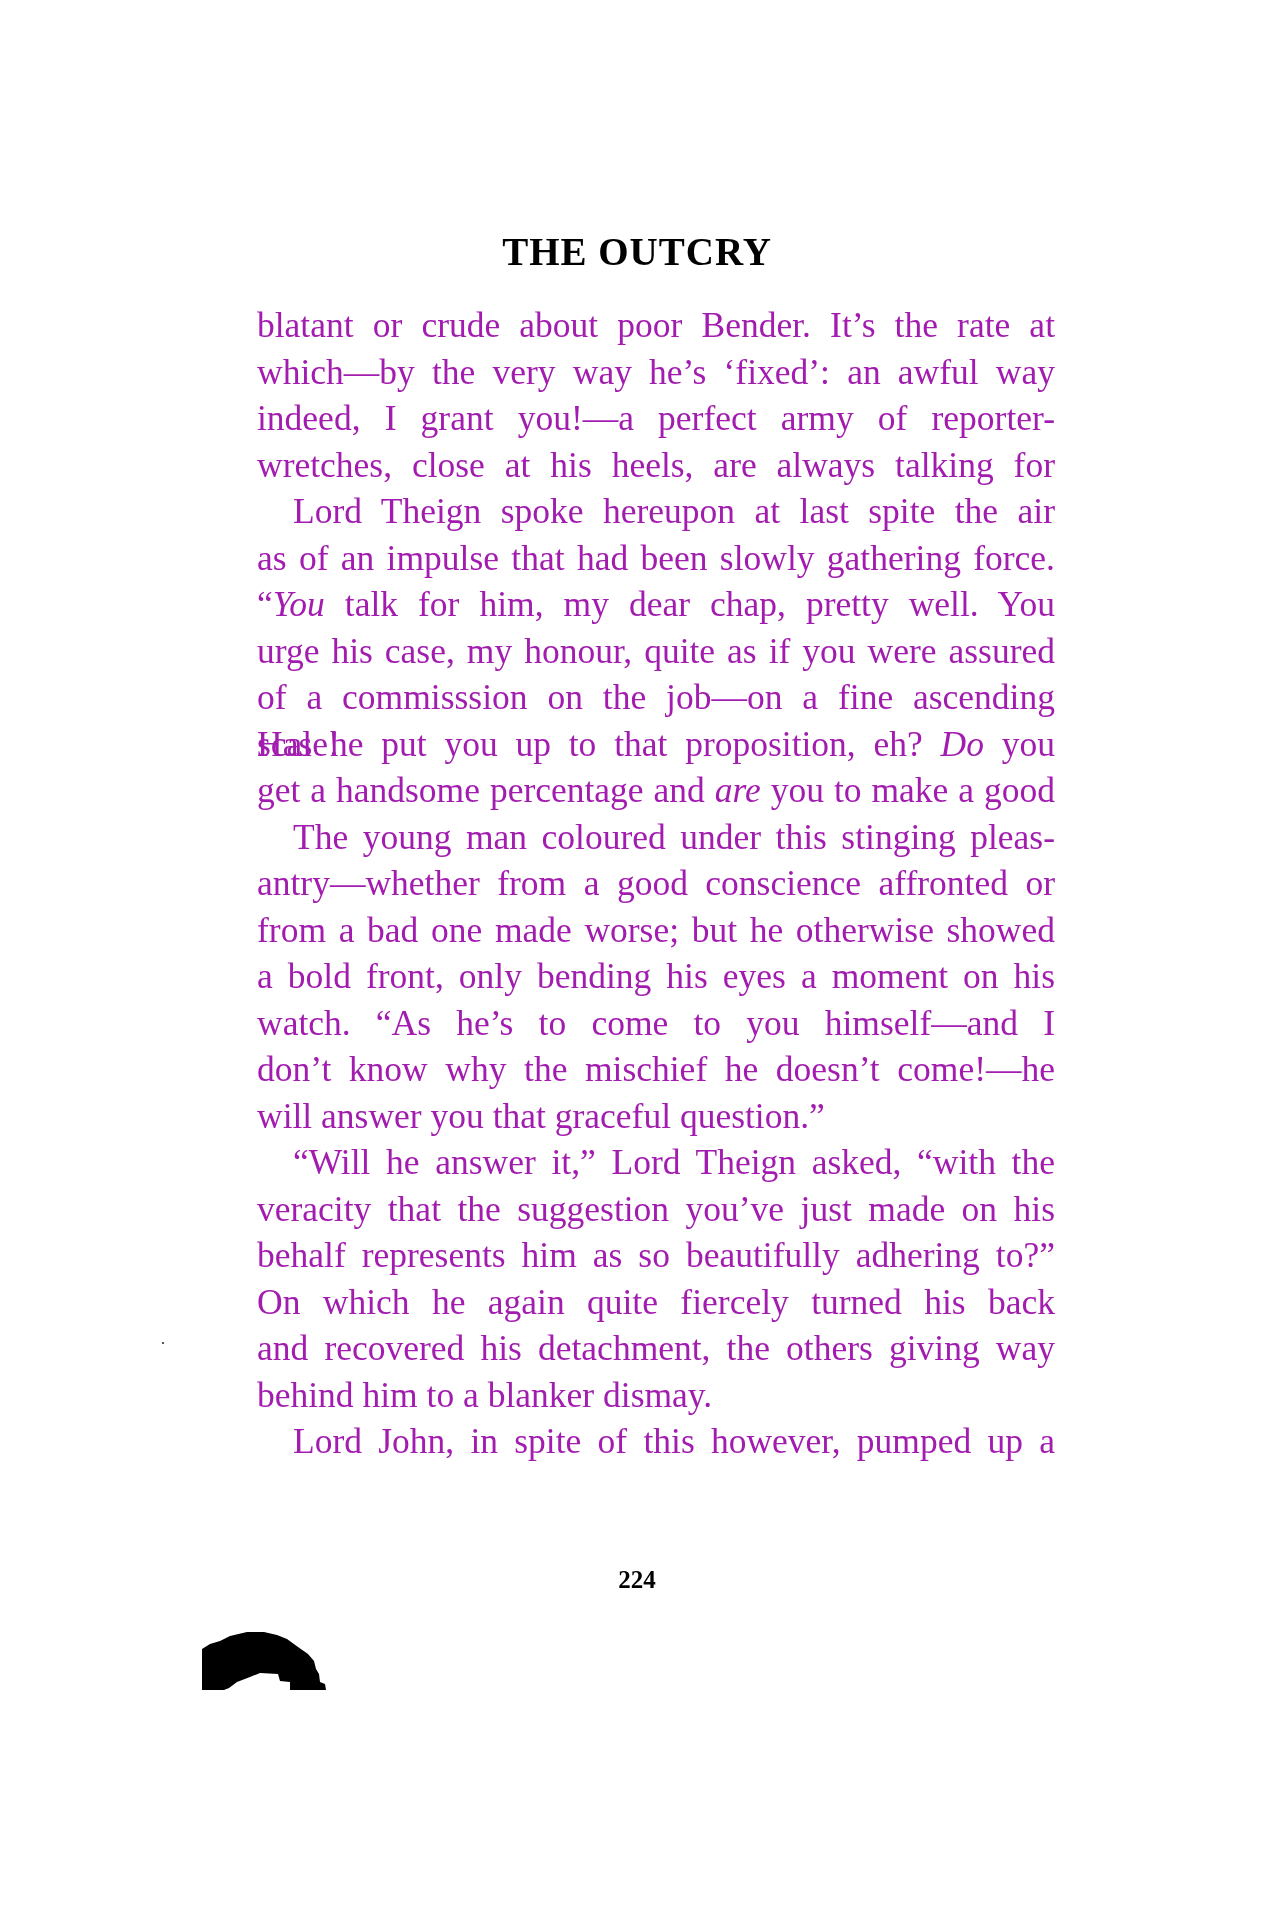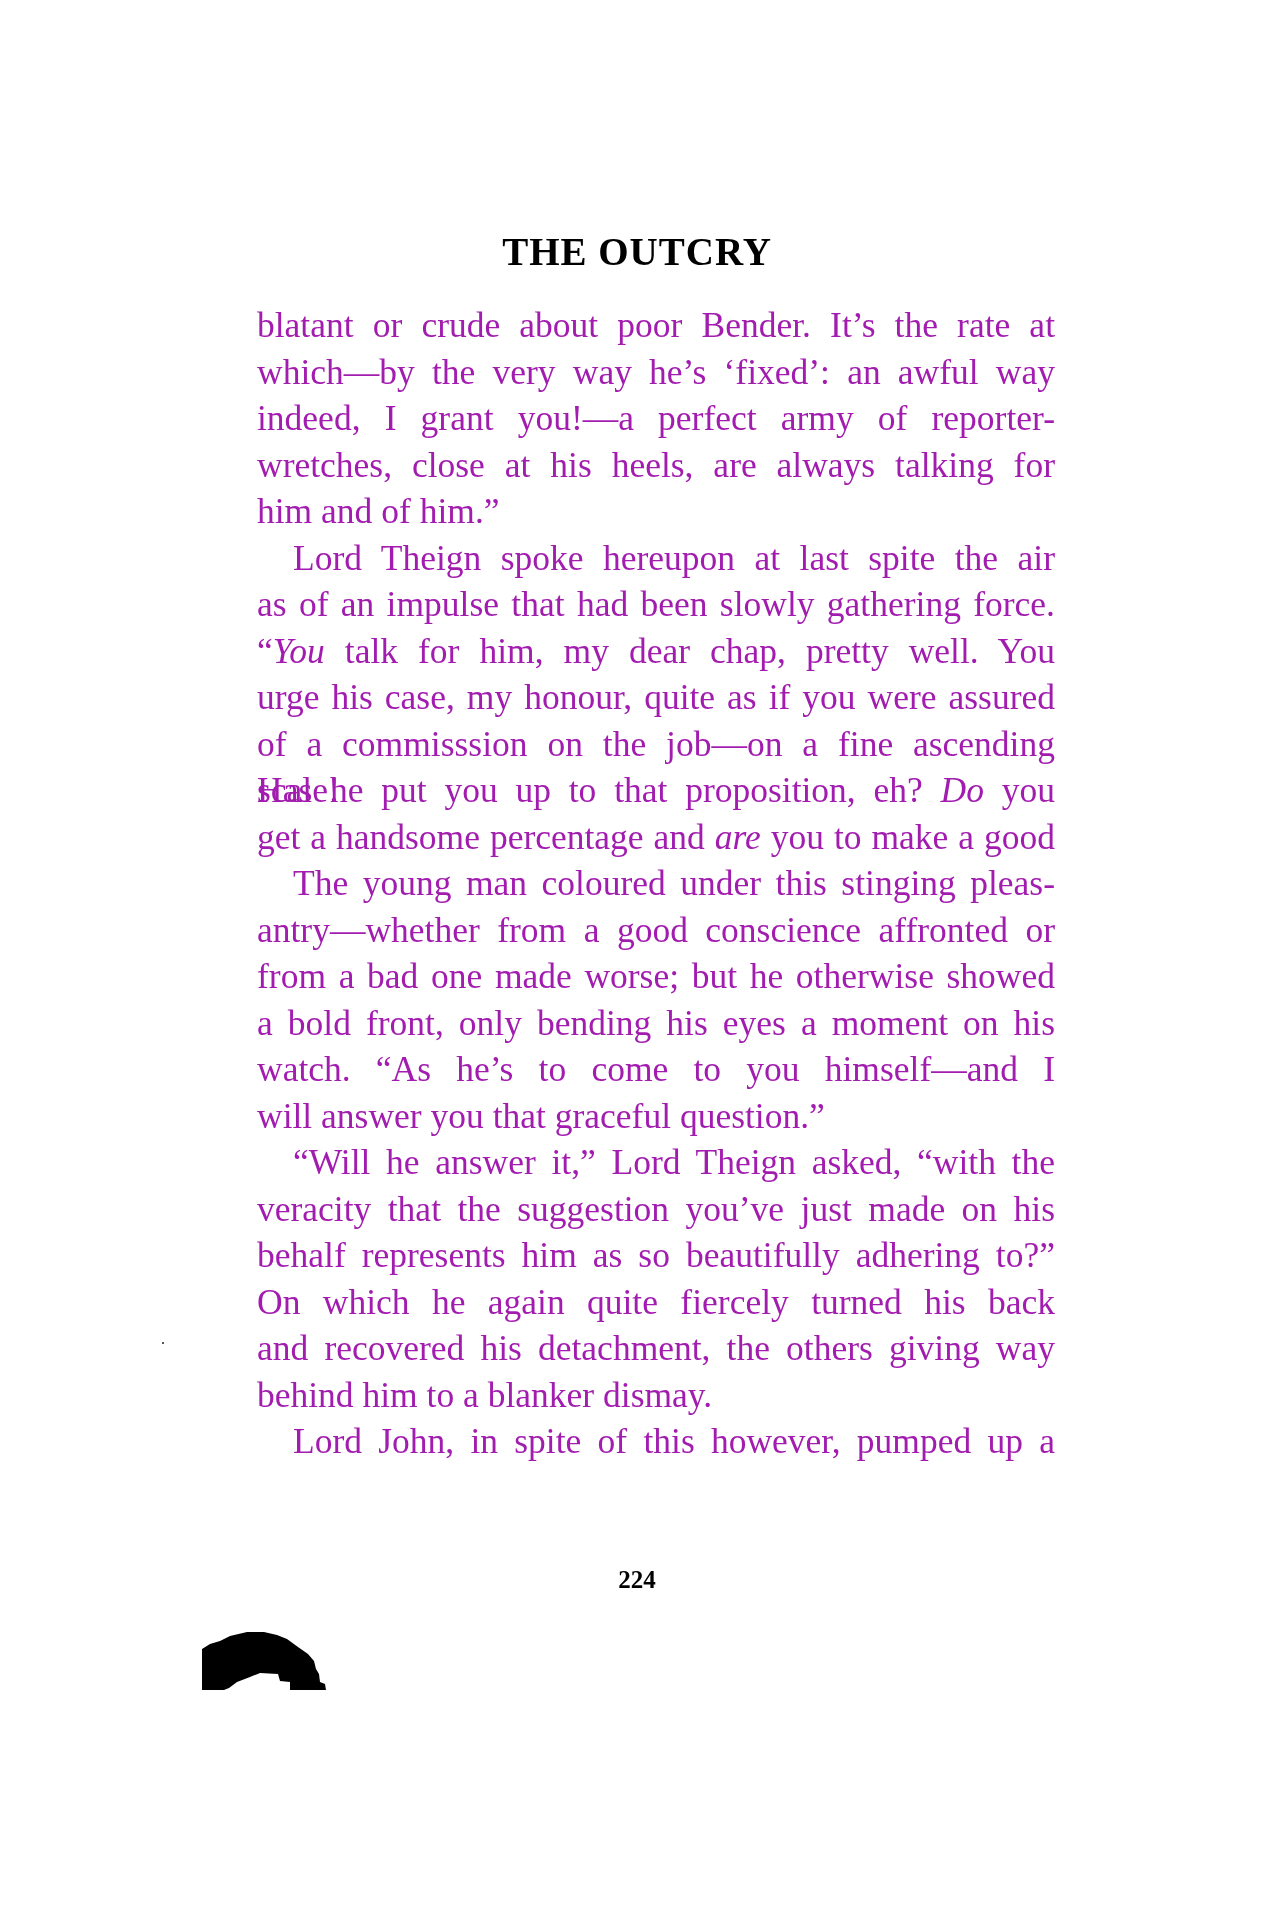--- a/index.html
+++ b/index.html
@@ -35,33 +35,33 @@
 </head>
 <body>
 
 <div class="page">
   <div class="running-head">THE OUTCRY</div>
   <div class="body-text" id="body-text">
       <div class="line jl">blatant or crude about poor Bender.  It’s the rate at</div>
       <div class="line jl">which—by the very way he’s ‘fixed’:  an awful way</div>
       <div class="line jl">indeed, I grant you!—a perfect army of reporter-</div>
       <div class="line jl">wretches, close at his heels, are always talking for</div>
-      <div class="line jl last">him and of him.”</div>
       <div class="line jl indent">Lord Theign spoke hereupon at last spite the air</div>
       <div class="line jl">as of an impulse that had been slowly gathering force.</div>
       <div class="line jl"><span>“</span><i>You</i><span> talk for him, my dear chap, pretty well.  You</span></div>
       <div class="line jl">urge his case, my honour, quite as if you were assured</div>
       <div class="line jl">of a commisssion on the job—on a fine ascending scale!</div>
       <div class="line jl"><span>Has he put you up to that proposition, eh?  </span><i>Do</i><span> you</span></div>
       <div class="line jl"><span>get a handsome percentage and </span><i>are</i><span> you to make a good</span></div>
       <div class="line jl indent">The young man coloured under this stinging pleas-</div>
       <div class="line jl">antry—whether from a good conscience affronted or</div>
       <div class="line jl">from a bad one made worse;  but he otherwise showed</div>
       <div class="line jl">a bold front, only bending his eyes a moment on his</div>
       <div class="line jl">watch.  “As he’s to come to you himself—and I</div>
+      <div class="line jl">don’t know why the mischief he doesn’t come!—he</div>
       <div class="line jl last">will answer you that graceful question.”</div>
       <div class="line jl indent">“Will he answer it,” Lord Theign asked, “with the</div>
       <div class="line jl">veracity that the suggestion you’ve just made on his</div>
       <div class="line jl">behalf represents him as so beautifully adhering to?”</div>
       <div class="line jl">On which he again quite fiercely turned his back</div>
       <div class="line jl">and recovered his detachment, the others giving way</div>
       <div class="line jl last">behind him to a blanker dismay.</div>
       <div class="line jl indent">Lord John, in spite of this however, pumped up a</div>
     </div>
   <div class="folio">224</div>

